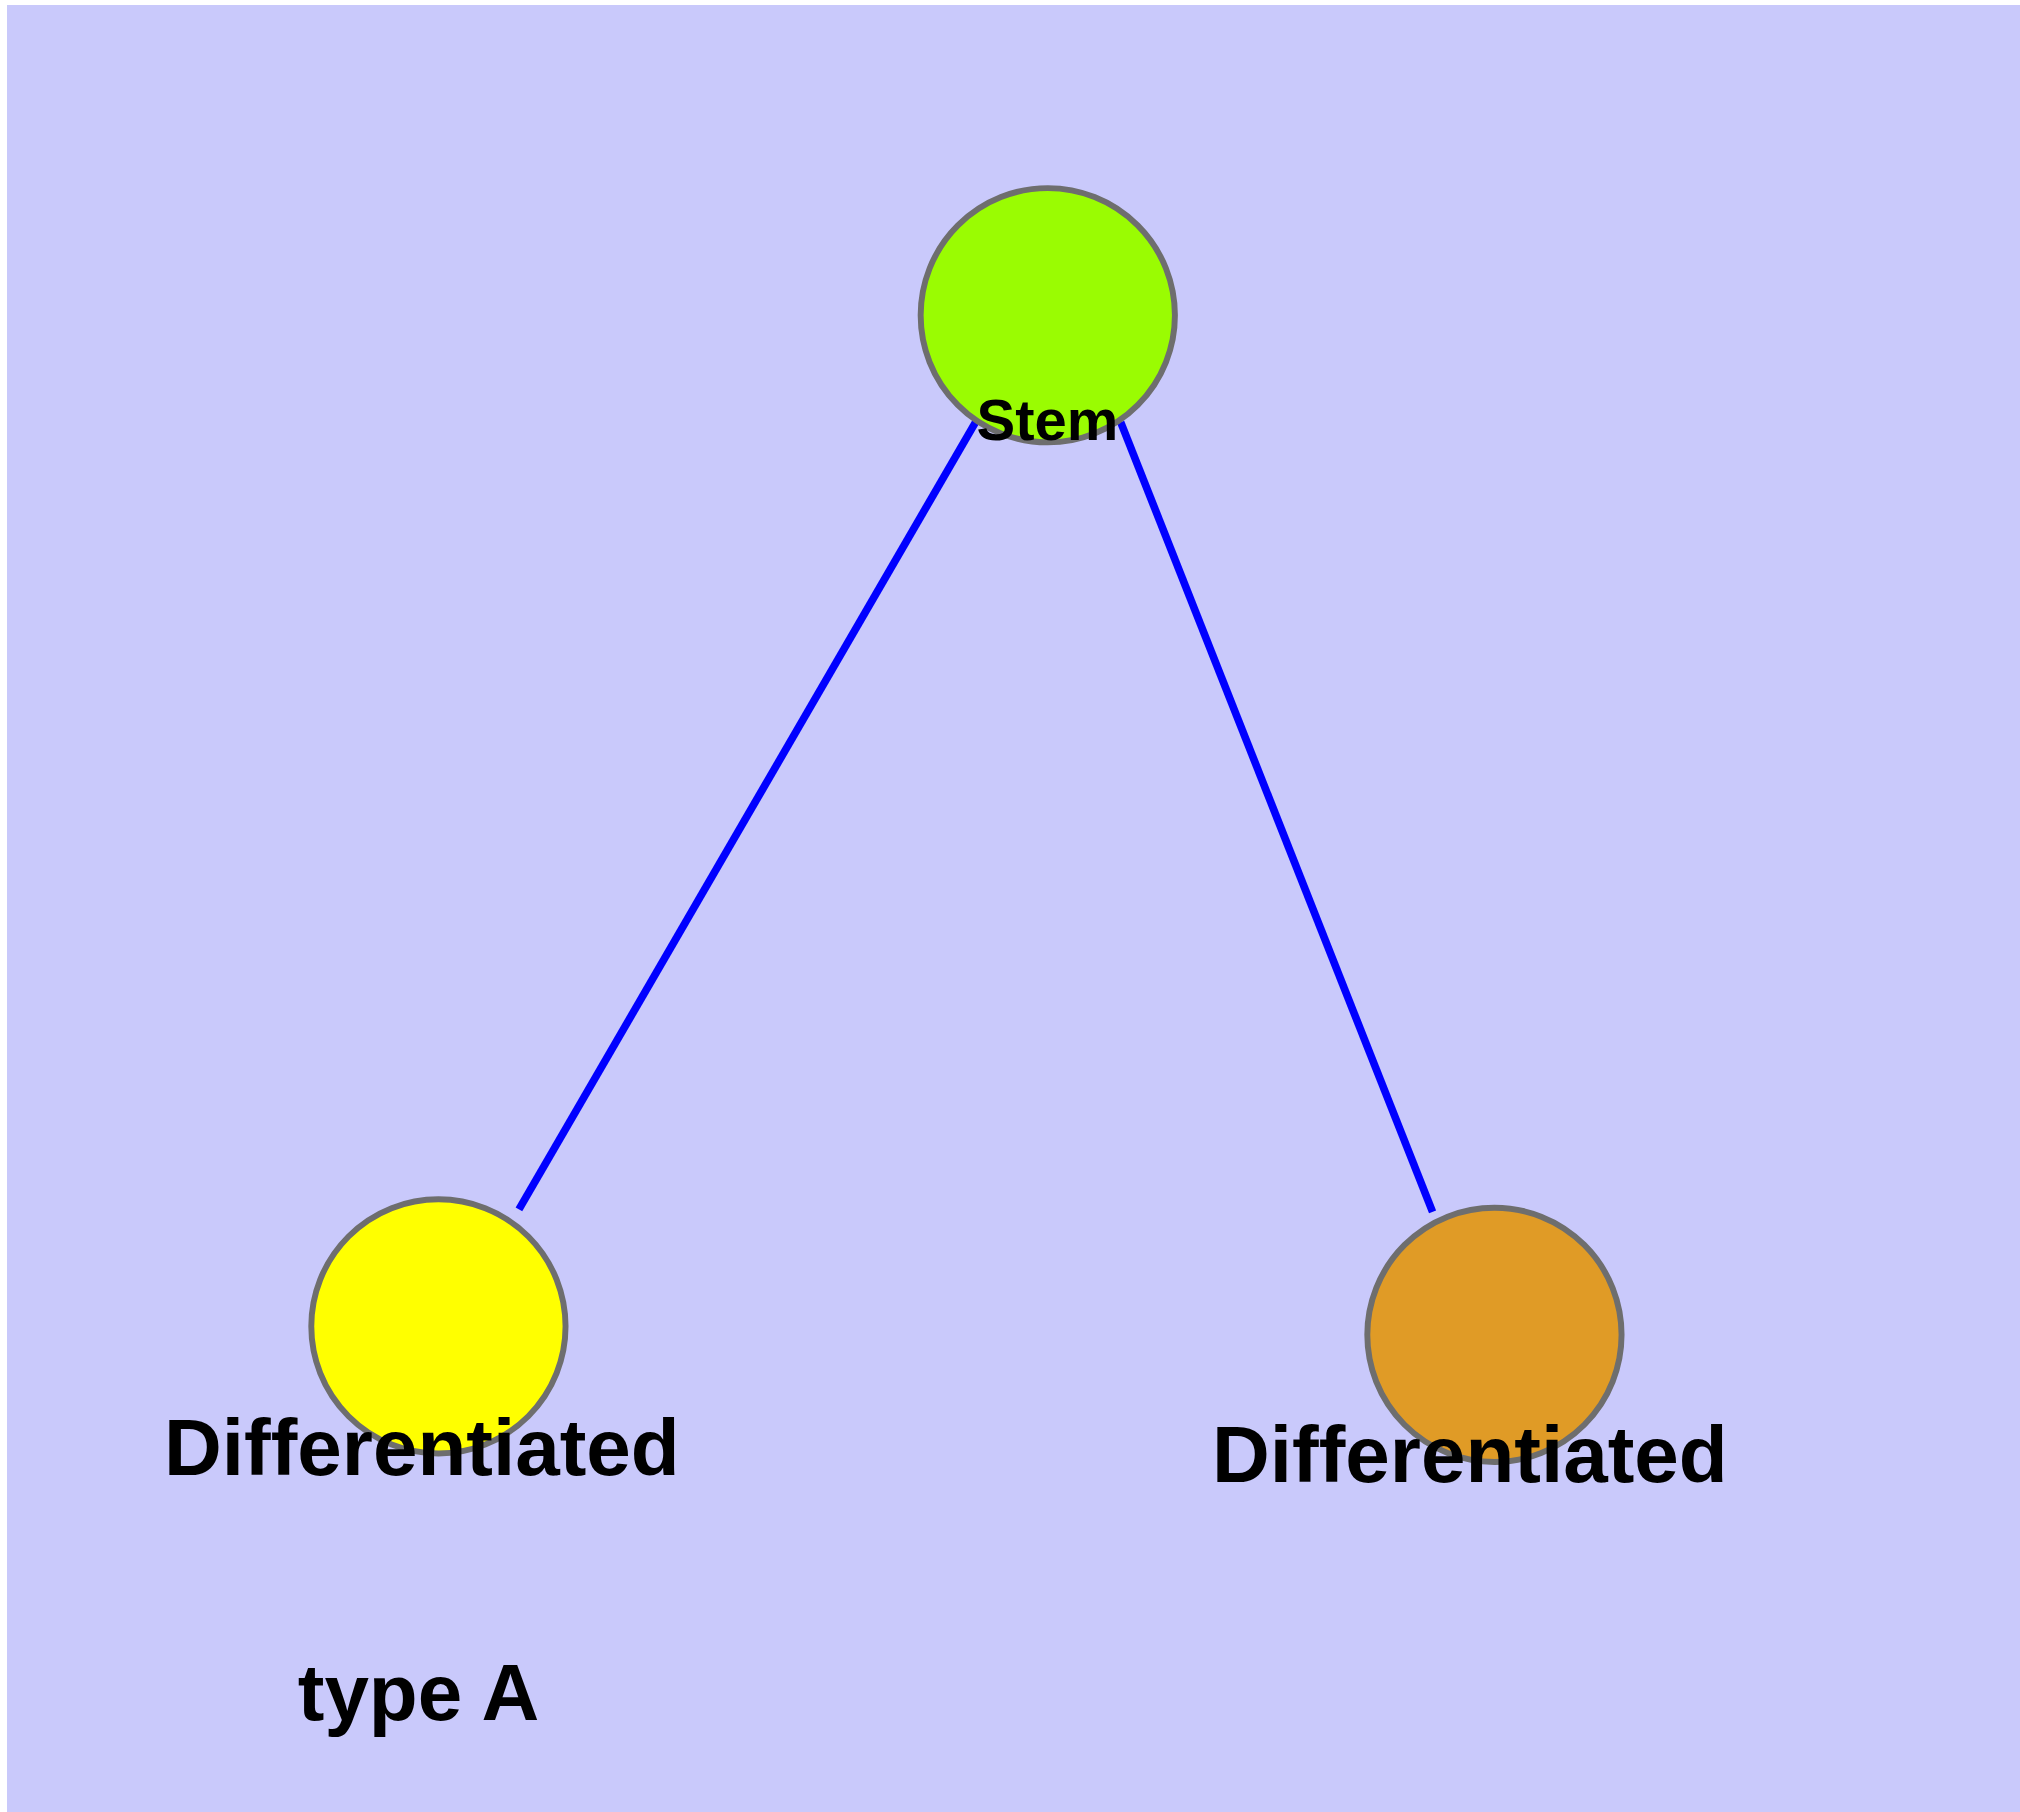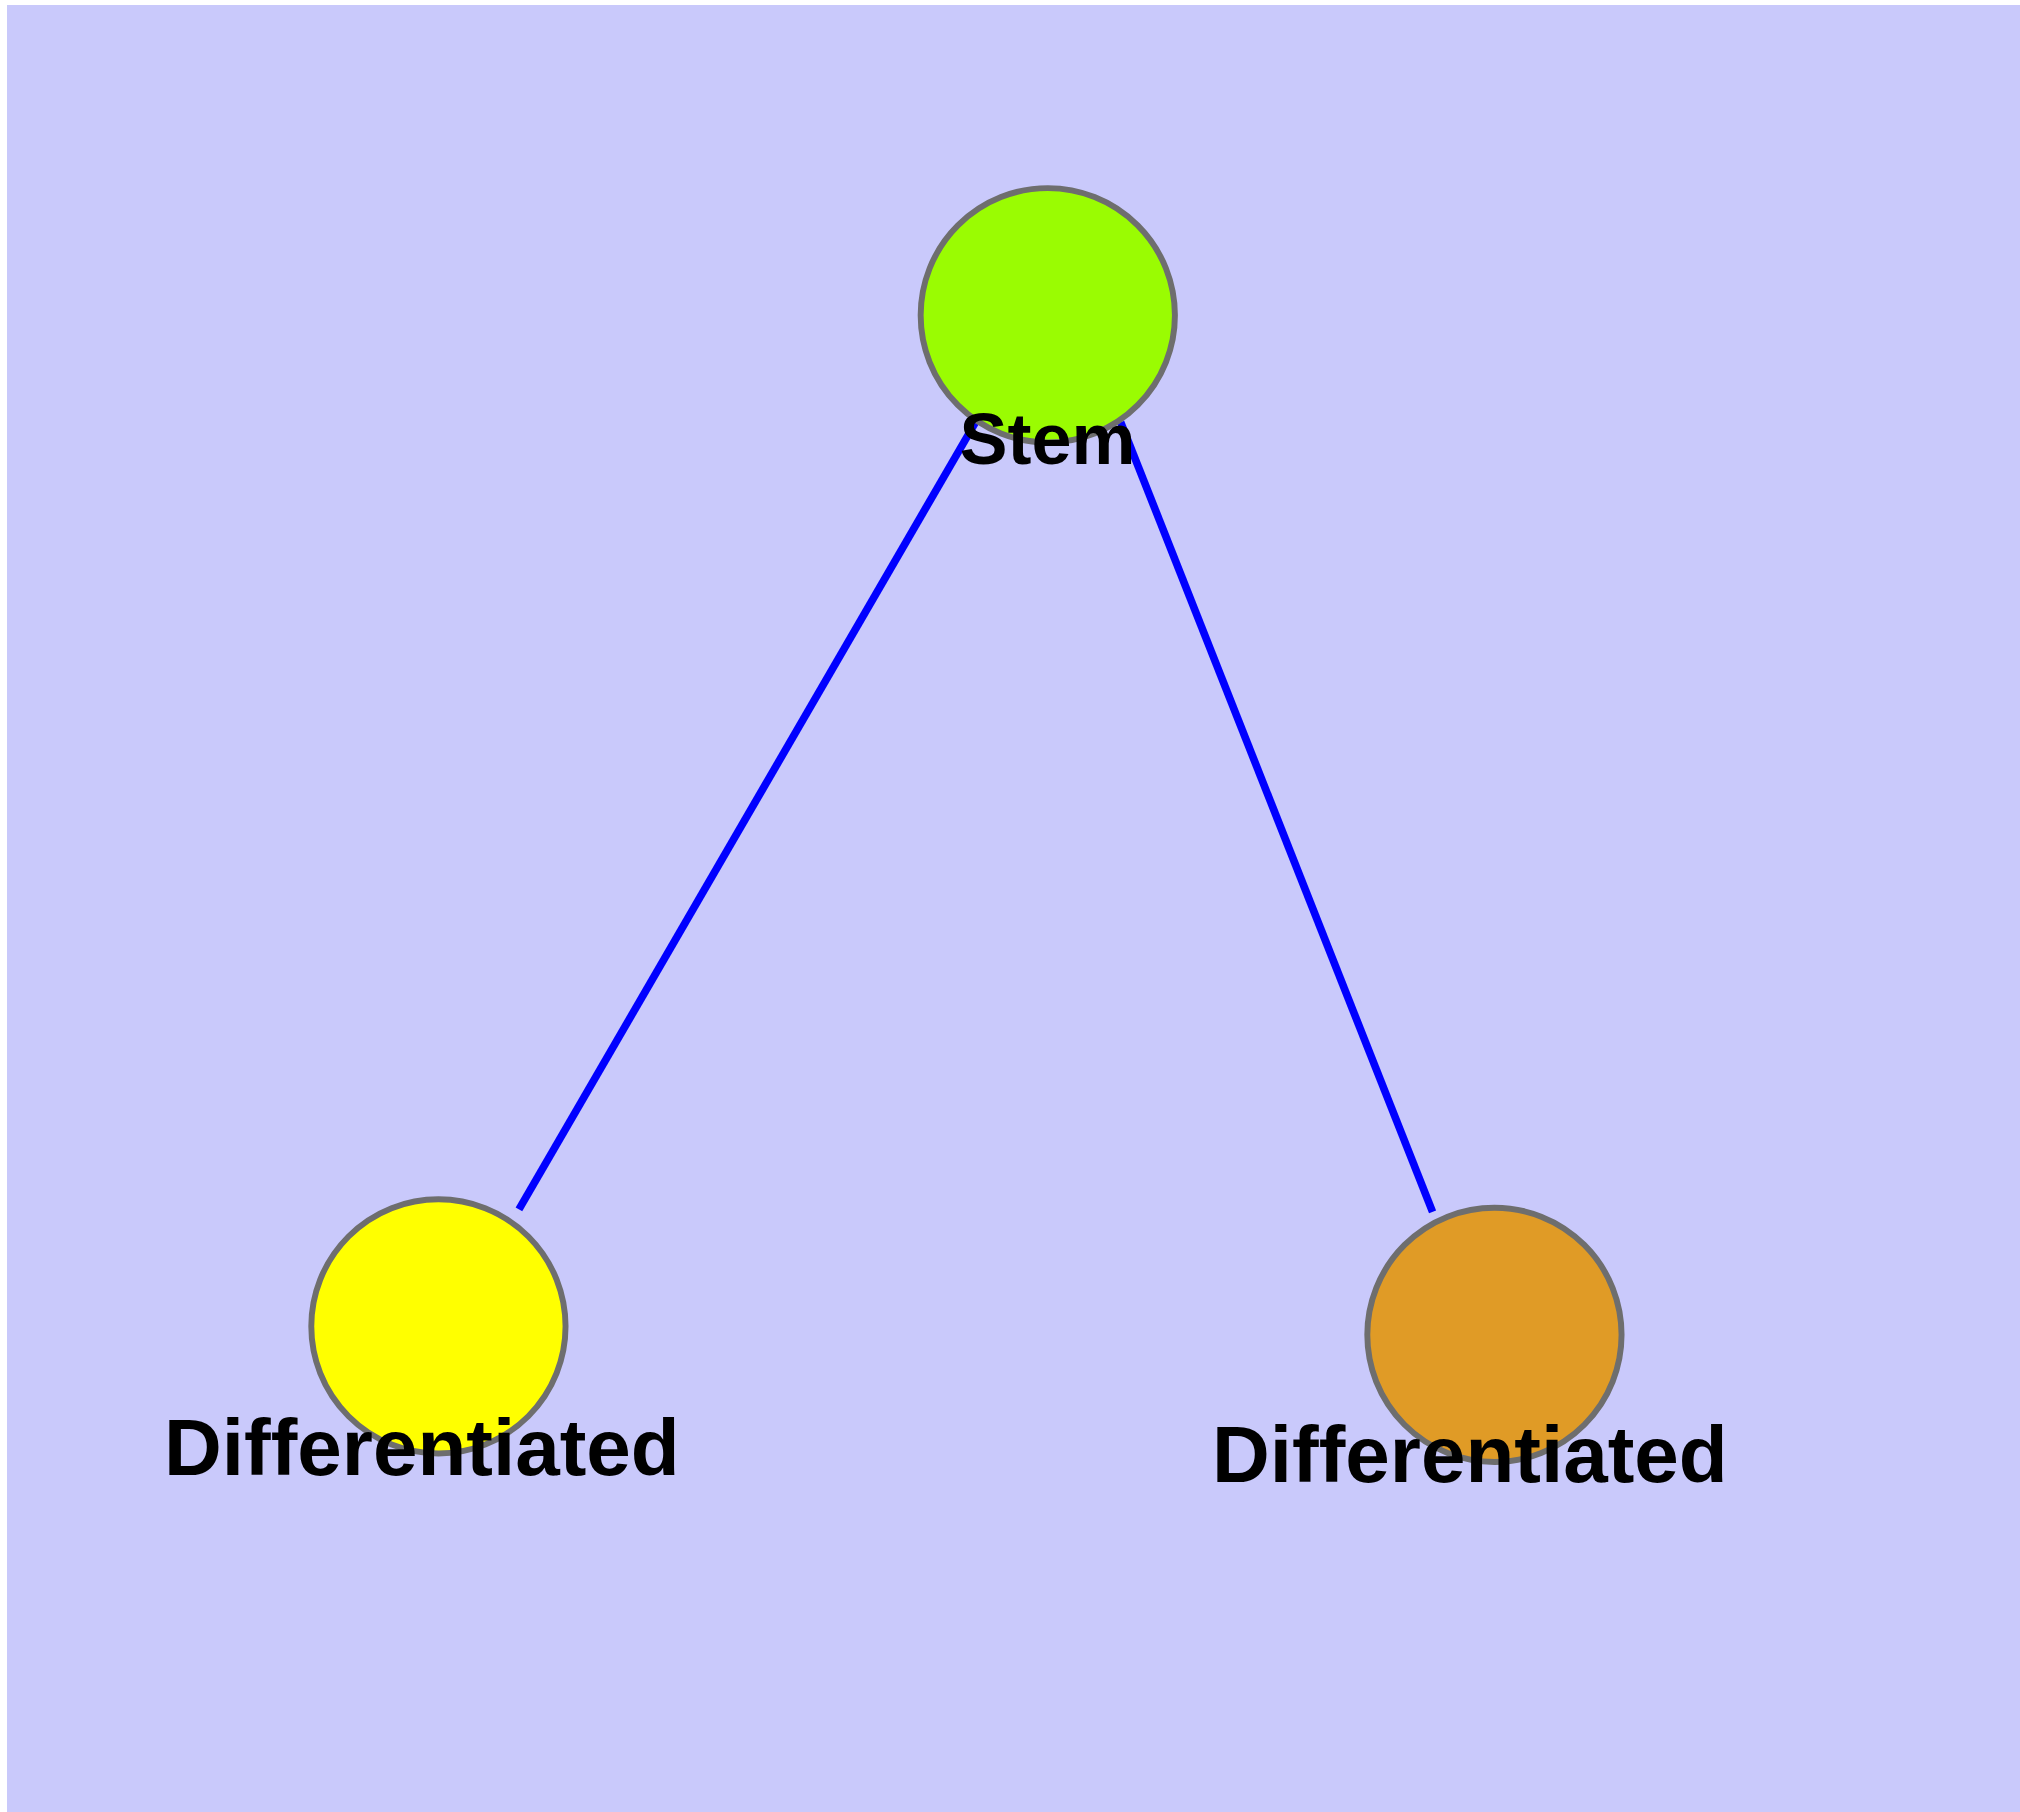--- a/index.html
+++ b/index.html
@@ -35,23 +35,23 @@
     position: absolute;
     text-align: center;
     color: #000000;
     font-weight: bold;
     line-height: 1.02;
     white-space: pre;
     pointer-events: none;
     -webkit-font-smoothing: antialiased;
   }
   .label-stem {
-    font-size: 72px;
+    font-size: 58px;
     left: 793px;
-    top: 256px;
+    top: 272px;
     width: 509px;
   }
   .label-a {
     font-size: 80px;
     left: 164px;
     top: 1244px;
     width: 509px;
   }
   .label-b {
     font-size: 80px;
@@ -80,20 +80,21 @@
       <circle cx="1763" cy="1575" r="150" fill="#e09b26" stroke="#6e6e6e" stroke-width="7"></circle>
     </g>
   </svg>
 
   <div class="node-label label-stem">
     <div>Stem</div>
   </div>
 
   <div class="node-label label-a">
     <div>Differentiated</div>
+    <div>type A</div>
   </div>
 
   <div class="node-label label-b">
     <div>Differentiated</div>
   </div>
 
 </div>
 
 
 </body></html>

